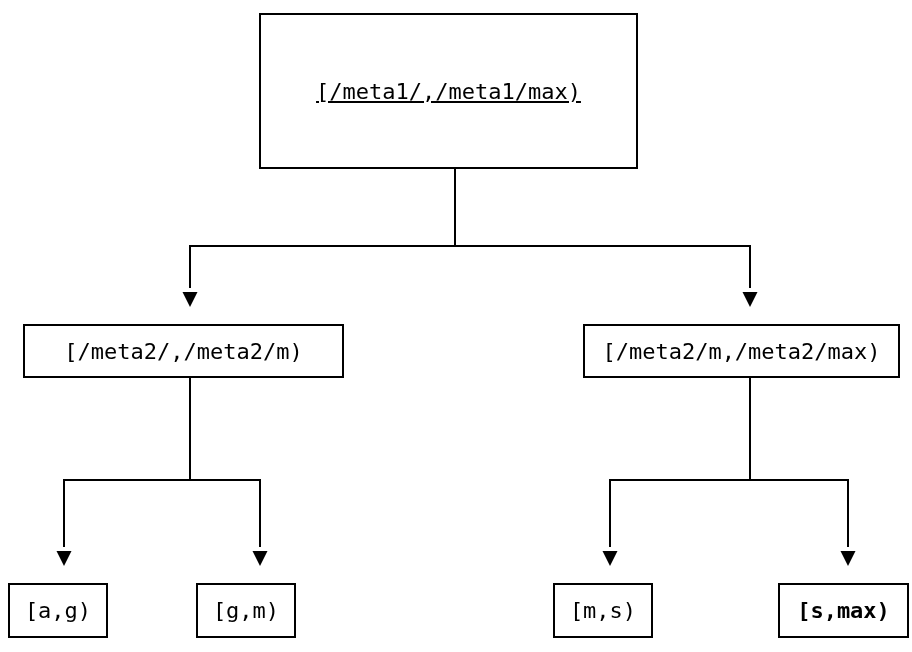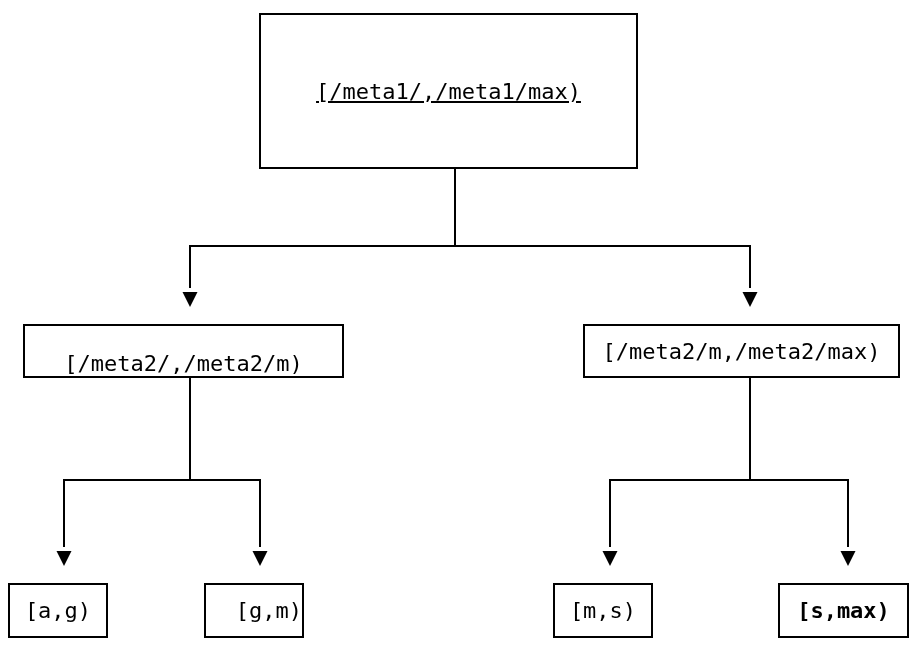--- a/index.html
+++ b/index.html
@@ -29,24 +29,24 @@
     background: #ffffff;
     display: flex;
     align-items: center;
     justify-content: center;
     font-size: 22px;
     color: #000000;
     white-space: pre;
     letter-spacing: 0;
   }
   .node-root       { left: 259px; top: 13px;  width: 379px; height: 156px; text-decoration: underline; }
-  .node-meta2-low  { left: 23px;  top: 324px; width: 321px; height: 54px; align-items: flex-end; }
+  .node-meta2-low  { left: 23px;  top: 324px; width: 321px; height: 54px; }
   .node-meta2-high { left: 583px; top: 324px; width: 317px; height: 54px; }
   .node-leaf-ag    { left: 8px;   top: 583px; width: 100px; height: 55px; align-items: center; }
-  .node-leaf-gm    { left: 204px; top: 583px; width: 100px; height: 55px; justify-content: flex-end; }
+  .node-leaf-gm    { left: 196px; top: 583px; width: 100px; height: 55px; }
   .node-leaf-ms    { left: 553px; top: 583px; width: 100px; height: 55px; }
   .node-leaf-smax  { left: 778px; top: 583px; width: 131px; height: 55px; font-weight: bold; }
 </style>
 </head>
 <body>
 
 <div class="canvas">
 
   <svg class="edges" viewBox="0 0 912 652" xmlns="http://www.w3.org/2000/svg">
 

